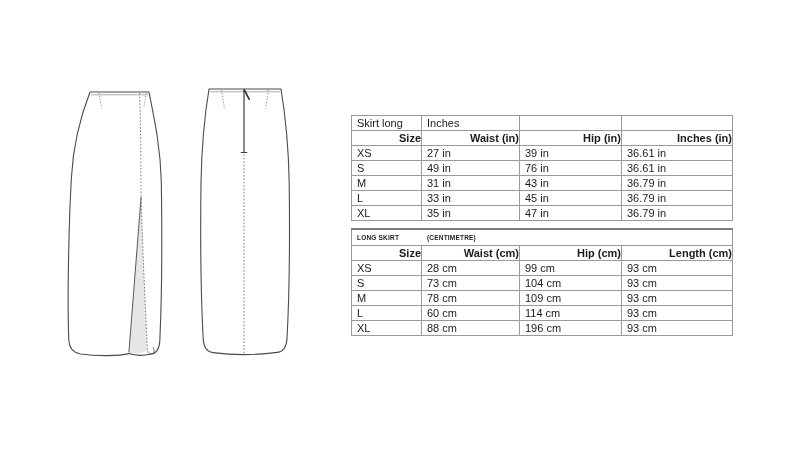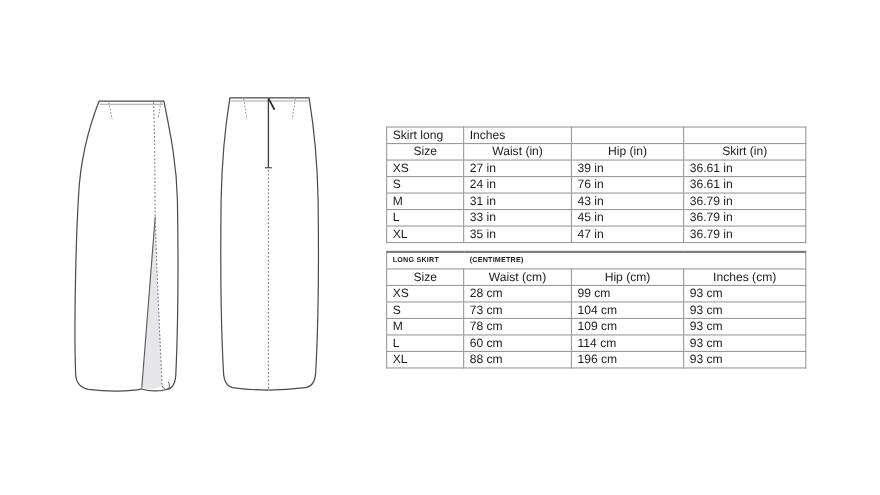--- a/index.html
+++ b/index.html
@@ -11,21 +11,21 @@
 
   .size-table{position:absolute;left:351px;}
   .size-table table{
     border-collapse:collapse;table-layout:fixed;width:381px;
     font-size:11px;color:#1b1b1b;
   }
   .size-table td{
     border:1px solid #9a9a9a;height:14px;line-height:14px;
     padding:0 0 0 5px;white-space:nowrap;overflow:hidden;
   }
-  .size-table tr.head td{font-weight:normal;text-align:center;padding:0;}
+  .size-table tr.head td{font-weight:bold;text-align:right;padding:0;}
   .t1{top:115px;}
   .t2{top:228px;}
   .t2 table{border-top:2px solid #7d7d7d;}
   .caps-row td{padding:0;}
   .caps-row .cap{
     display:inline-block;font-size:6.5px;font-weight:bold;
     letter-spacing:.2px;vertical-align:middle;
   }
   .caps-row .cap.first{width:70px;padding-left:5px;box-sizing:border-box;}
   .caps-row .cap.second{padding-left:5px;}
@@ -92,31 +92,31 @@
           <tr>
         <td>Skirt long</td>
         <td>Inches</td>
         <td></td>
         <td></td>
       </tr>
       <tr class="head">
         <td>Size</td>
         <td>Waist (in)</td>
         <td>Hip (in)</td>
-        <td>Skirt (in)</td>
+        <td>Inches (in)</td>
       </tr>
       <tr>
         <td>XS</td>
         <td>27 in</td>
         <td>39 in</td>
         <td>36.61 in</td>
       </tr>
       <tr>
         <td>S</td>
-        <td>24 in</td>
+        <td>49 in</td>
         <td>76 in</td>
         <td>36.61 in</td>
       </tr>
       <tr>
         <td>M</td>
         <td>31 in</td>
         <td>43 in</td>
         <td>36.79 in</td>
       </tr>
       <tr>
@@ -144,21 +144,21 @@
           <col style="width:111px">
         </colgroup>
       <tbody>
           <tr class="caps-row">
         <td colspan="4"><span class="cap first">LONG SKIRT</span><span class="cap second">(CENTIMETRE)</span></td>
       </tr>
       <tr class="head">
         <td>Size</td>
         <td>Waist (cm)</td>
         <td>Hip (cm)</td>
-        <td>Inches (cm)</td>
+        <td>Length (cm)</td>
       </tr>
       <tr>
         <td>XS</td>
         <td>28 cm</td>
         <td>99 cm</td>
         <td>93 cm</td>
       </tr>
       <tr>
         <td>S</td>
         <td>73 cm</td>

